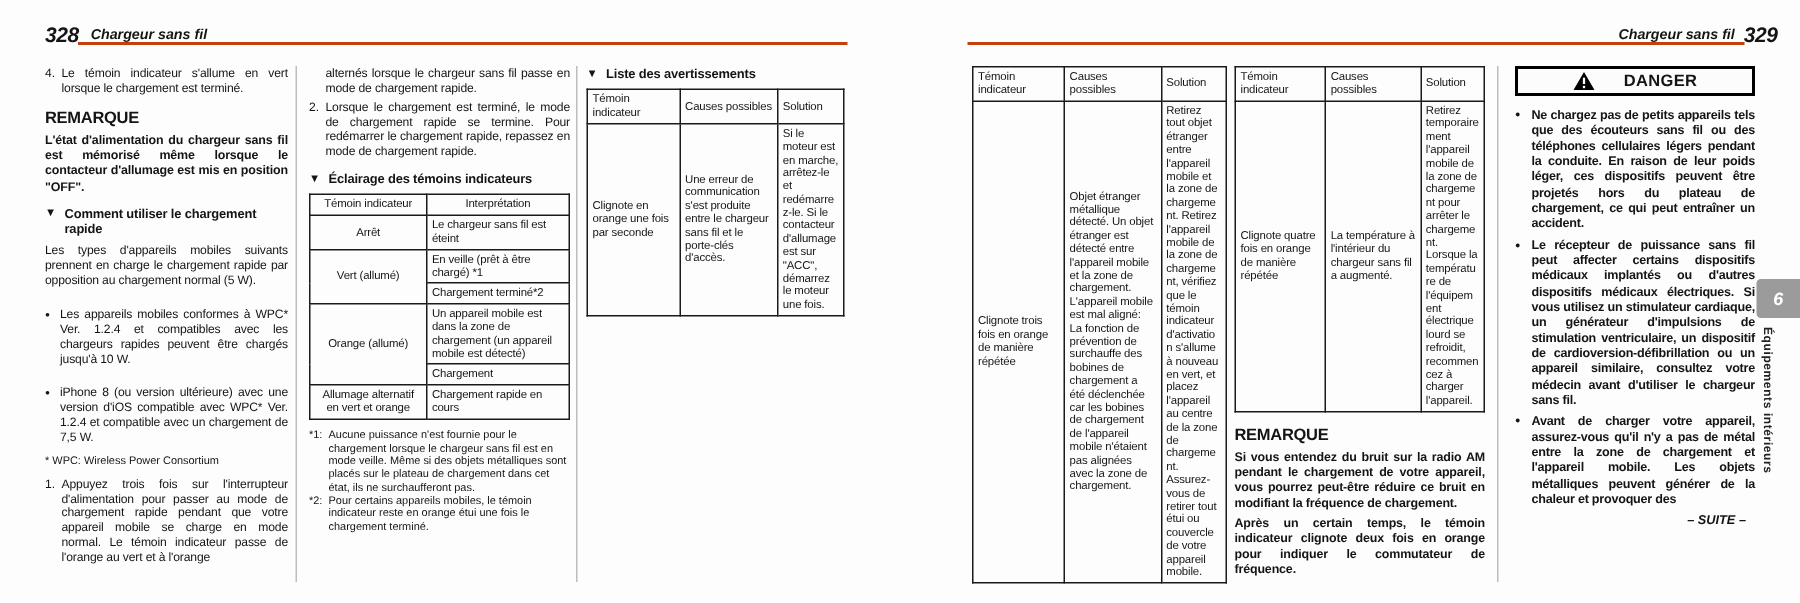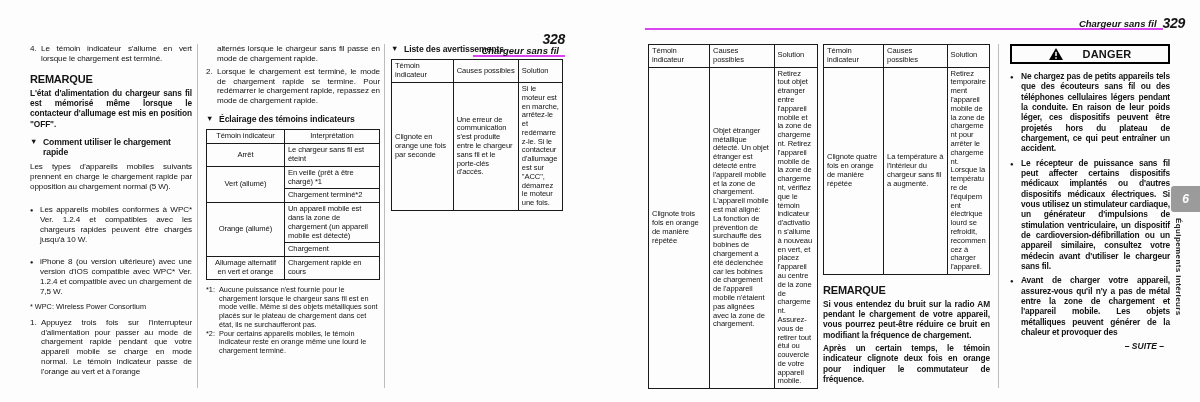--- a/index.html
+++ b/index.html
@@ -5,21 +5,21 @@
   html,body{margin:0;padding:0;}
   body{
     position:relative;width:1200px;height:402px;background:#fdfdfd;
     font-family:"Liberation Sans","DejaVu Sans",sans-serif;color:#141414;
     overflow:hidden;
   }
   .abs{position:absolute;}
   
   .hdr{display:flex;align-items:flex-end;}
   .pagenum{font-size:14px;font-weight:bold;font-style:italic;letter-spacing:-.3px;line-height:1;}
-  .rulewrap{flex:1;border-bottom:2px solid #d946ef;display:flex;align-items:flex-end;}
+  .rulewrap{flex:1;border-bottom:2px solid #c2410c;display:flex;align-items:flex-end;}
   .runtitle{font-size:9.5px;font-weight:bold;font-style:italic;line-height:1.1;margin:0 6px -1px 8px;white-space:nowrap;}
   .rulewrap.right{justify-content:flex-end;}
   
   .vdiv{width:1px;background:#bdbdbd;}
   .col{top:44px;}
   
   .body-p{font-size:8.1px;line-height:1.22;text-align:justify;margin:0 0 3px 0;letter-spacing:-.1px;}
   .item{display:flex;margin:0 0 3px 0;}
   .item .n{flex:none;width:11px;font-size:8.1px;line-height:1.22;}
   .item .t{flex:1;font-size:8.1px;line-height:1.22;text-align:justify;letter-spacing:-.1px;}
@@ -59,21 +59,21 @@
     background:#9b9b9b;color:#fff;font-size:12px;font-weight:bold;font-style:italic;
     display:flex;align-items:center;justify-content:center;border-radius:3px 0 0 3px;
   }
   .vlabel{
     writing-mode:vertical-rl;font-size:8px;font-weight:bold;color:#222;letter-spacing:.4px;white-space:nowrap;
   }
 </style>
 </head>
 <body>
 
-<div class="abs hdr" style="left:30px;top:32px;width:535px;height:15px;flex-direction:column;">
+<div class="abs hdr" style="left:30px;top:15px;width:535px;height:15px;">
   <span class="pagenum">328</span>
   <span class="rulewrap">
     <span class="runtitle">Chargeur sans fil</span>
   </span>
 </div>
 
 <div class="abs hdr" style="left:645px;top:15px;width:540px;height:15px;">
   <span class="rulewrap right">
     <span class="runtitle">Chargeur sans fil</span>
   </span>
@@ -148,21 +148,21 @@
       <td>Chargement rapide en cours</td>
     </tr>
   </tbody>
     </table>
   <div class="fn">
     <span class="l">*1:</span>
     <span class="t">Aucune puissance n'est fournie pour le chargement lorsque le chargeur sans fil est en mode veille. Même si des objets métalliques sont placés sur le plateau de chargement dans cet état, ils ne surchaufferont pas.</span>
   </div>
   <div class="fn">
     <span class="l">*2:</span>
-    <span class="t">Pour certains appareils mobiles, le témoin indicateur reste en orange même une lourd le chargement terminé.</span>
+    <span class="t">Pour certains appareils mobiles, le témoin indicateur reste en orange étui une fois le chargement terminé.</span>
   </div>
 </div>
 
 <div class="abs vdiv" style="left:384px;top:44px;height:344px;"></div>
 
 <div class="abs col" style="left:391px;width:172px;">
   <div class="sec tight">
     <span class="m">▼</span>
     <span class="t">Liste des avertissements</span>
   </div>

